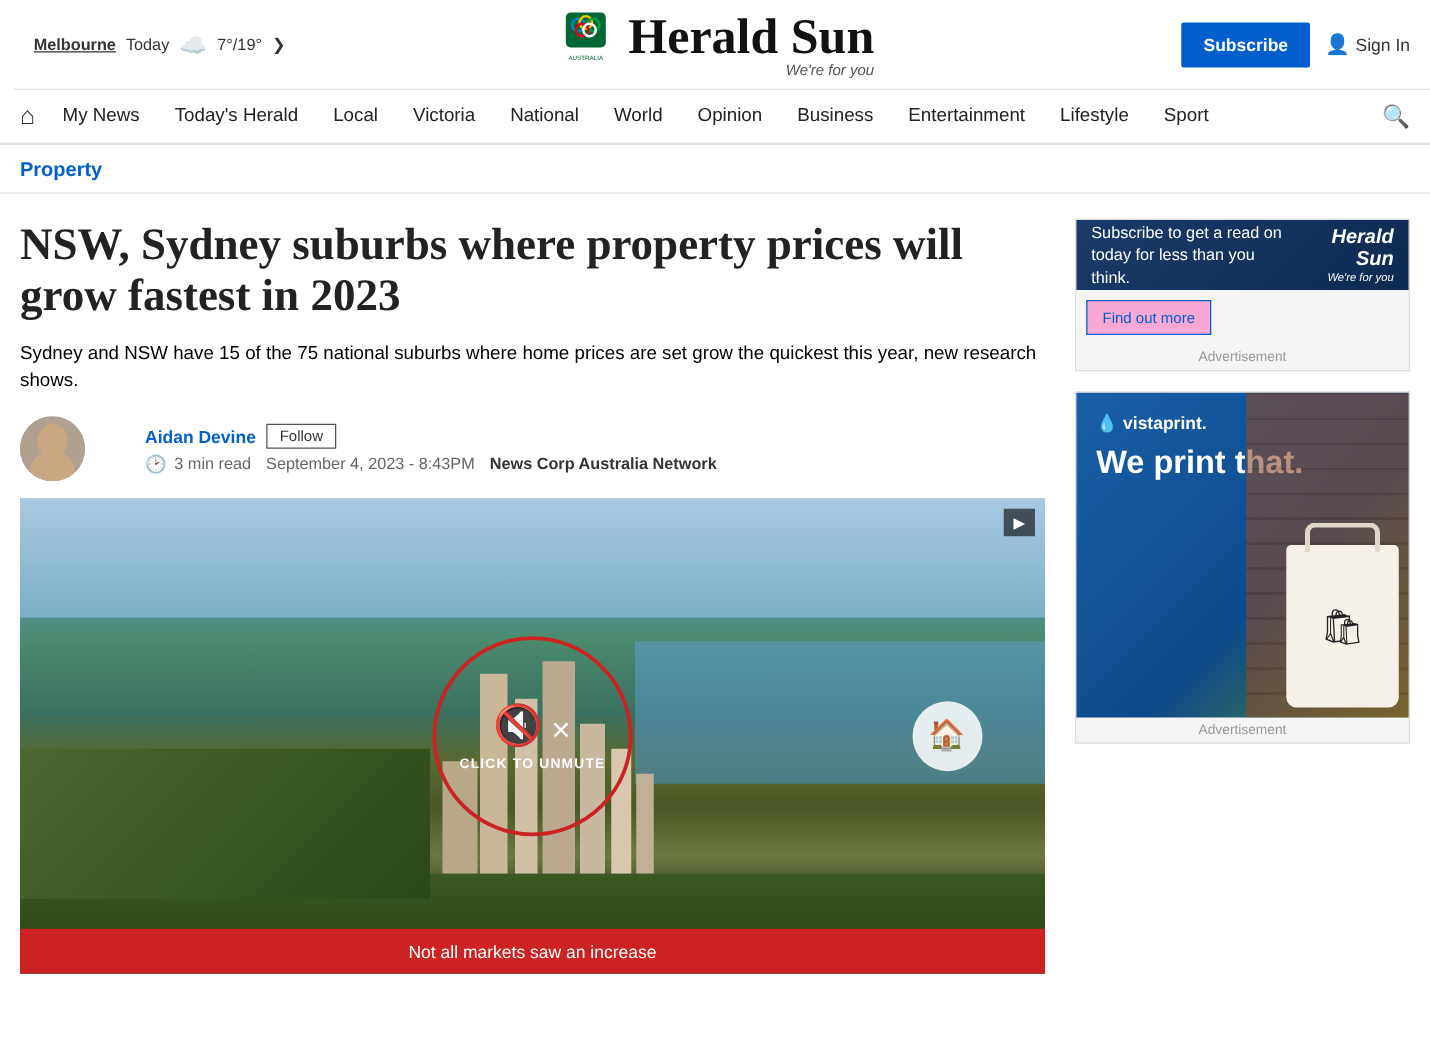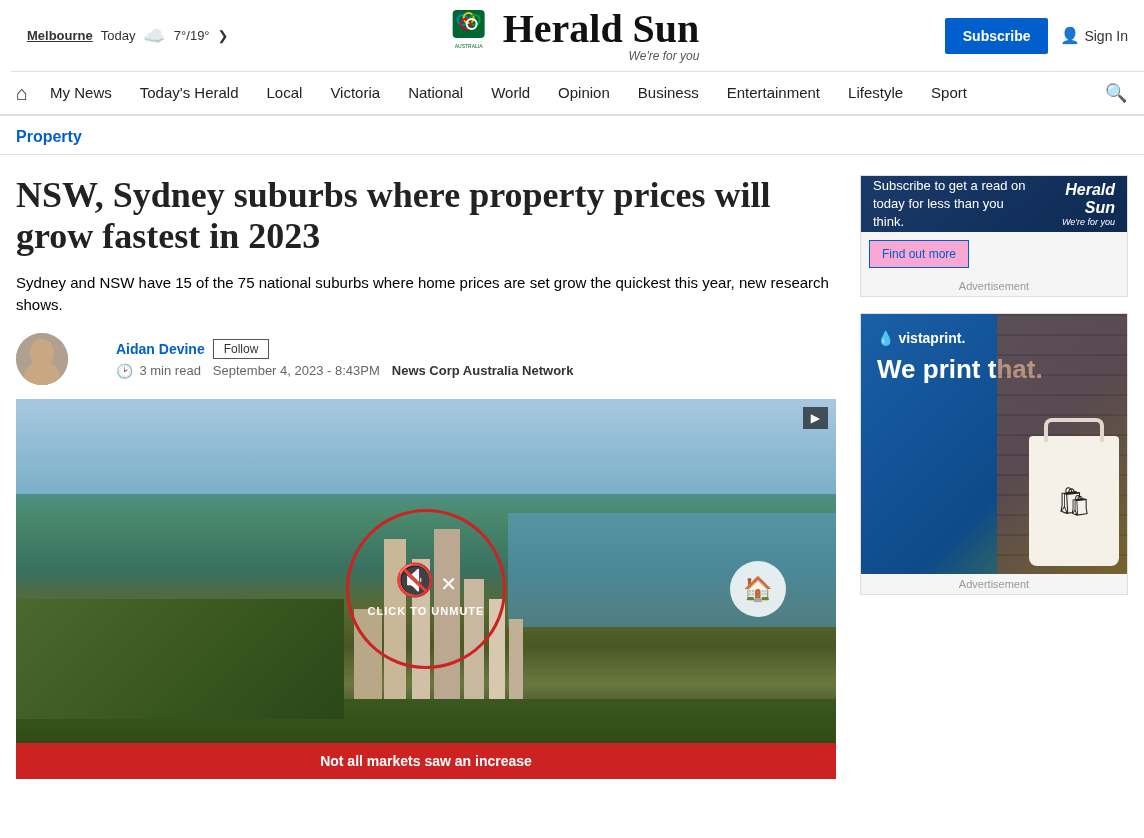--- a/index.html
+++ b/index.html
@@ -324,21 +324,21 @@
     }
     .video-bottom-bar {
       position: absolute;
       bottom: 0;
       left: 0;
       right: 0;
       background: #cc2222;
       padding: 10px 10px;
       color: #fff;
       font-size: 14px;
-      font-weight: bold;
+      font-weight: normal;
       text-align: center;
     }
 
     
     .ad-block {
       background: #f5f5f5;
       border: 1px solid #ddd;
       margin-bottom: 16px;
       overflow: hidden;
     }

